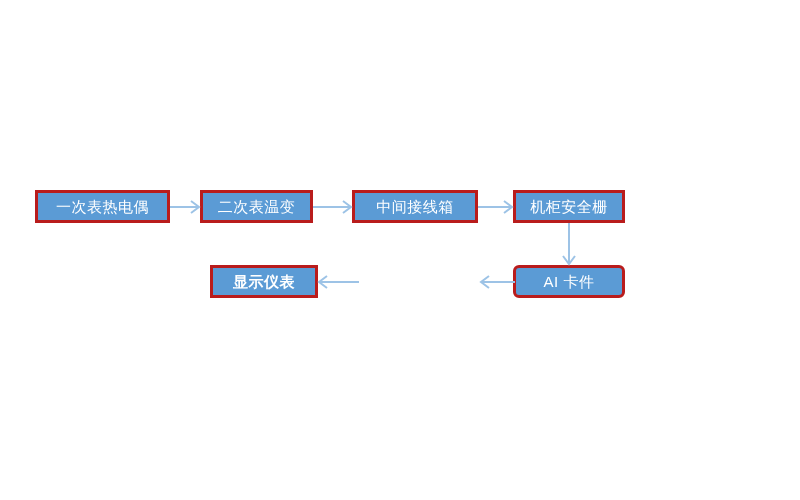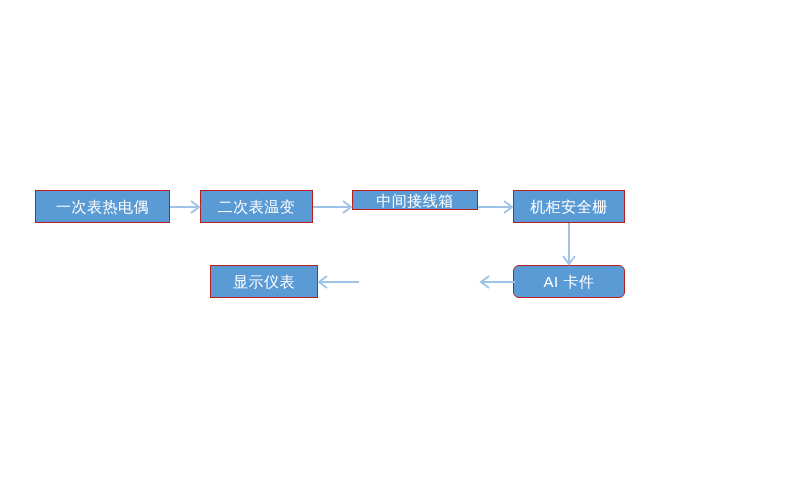--- a/index.html
+++ b/index.html
@@ -17,21 +17,21 @@
   #canvas {
     position: relative;
     width: 800px;
     height: 500px;
     background: #ffffff;
   }
   .node {
     position: absolute;
     box-sizing: border-box;
     background: #5B9BD5;
-    border: 1px solid #b91c1c;
+    border: 3px solid #b91c1c;
     color: #ffffff;
     display: flex;
     align-items: center;
     justify-content: center;
     font-size: 15px;
     letter-spacing: 0.5px;
     line-height: 1;
     white-space: nowrap;
     user-select: none;
   }
@@ -59,34 +59,34 @@
 <div id="canvas">
 
   <div class="node" style="left:35px; top:190px; width:135px; height:33px;">
     <span>一次表热电偶</span>
   </div>
 
   <div class="node" style="left:200px; top:190px; width:113px; height:33px;">
     <span>二次表温变</span>
   </div>
 
-  <div class="node" style="left:352px; top:190px; width:126px; height:20px;">
+  <div class="node" style="left:352px; top:190px; width:126px; height:33px;">
     <span>中间接线箱</span>
   </div>
 
   <div class="node" style="left:513px; top:190px; width:112px; height:33px;">
     <span>机柜安全栅</span>
   </div>
 
   <div class="node" style="left:513px; top:265px; width:112px; height:33px;border-radius:6px;">
     <span>AI 卡件</span>
   </div>
 
 
-  <div class="node" style="left:210px; top:265px; width:108px; height:33px;">
+  <div class="node" style="left:210px; top:265px; width:108px; height:33px;font-weight:bold;">
     <span>显示仪表</span>
   </div>
 
   <svg class="connector" style="left:170px; top:198px; width:32px; height:18px;" viewBox="0 0 32 18">
     <line class="conn-line" x1="0" y1="9" x2="28" y2="9"></line>
     <polyline class="conn-head" points="21,3 29,9 21,15"></polyline>
   </svg>
 
   <svg class="connector" style="left:313px; top:198px; width:41px; height:18px;" viewBox="0 0 41 18">
     <line class="conn-line" x1="0" y1="9" x2="37" y2="9"></line>

